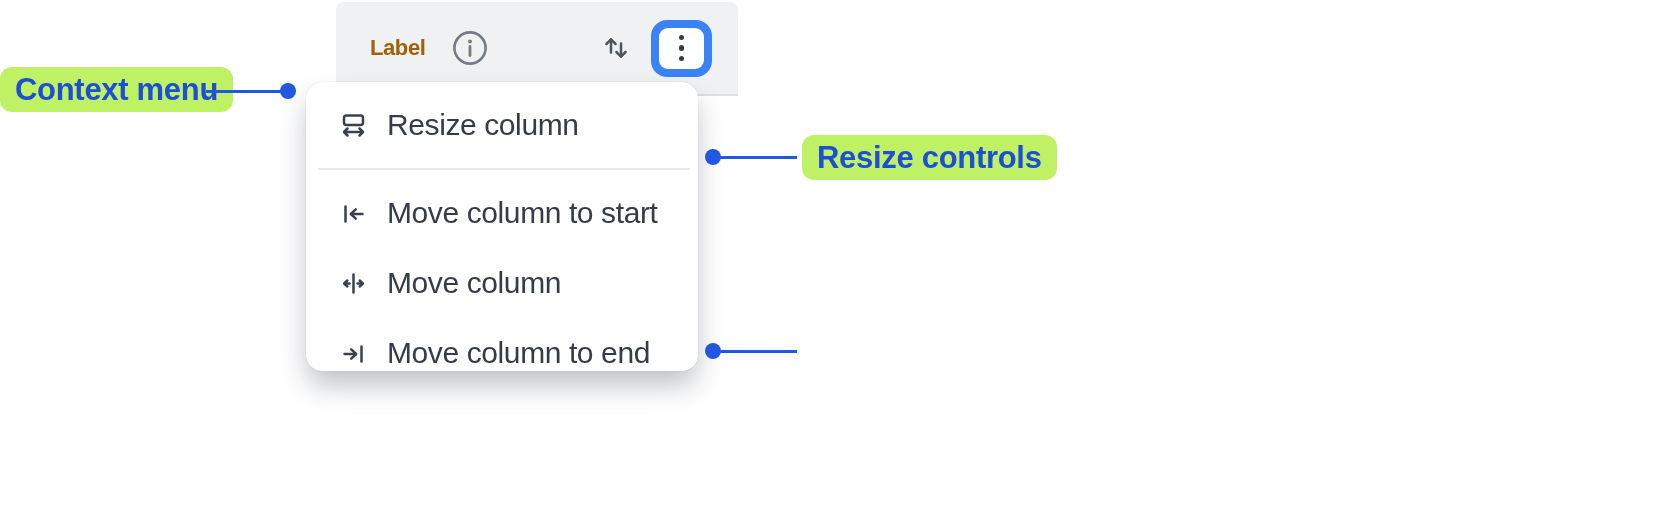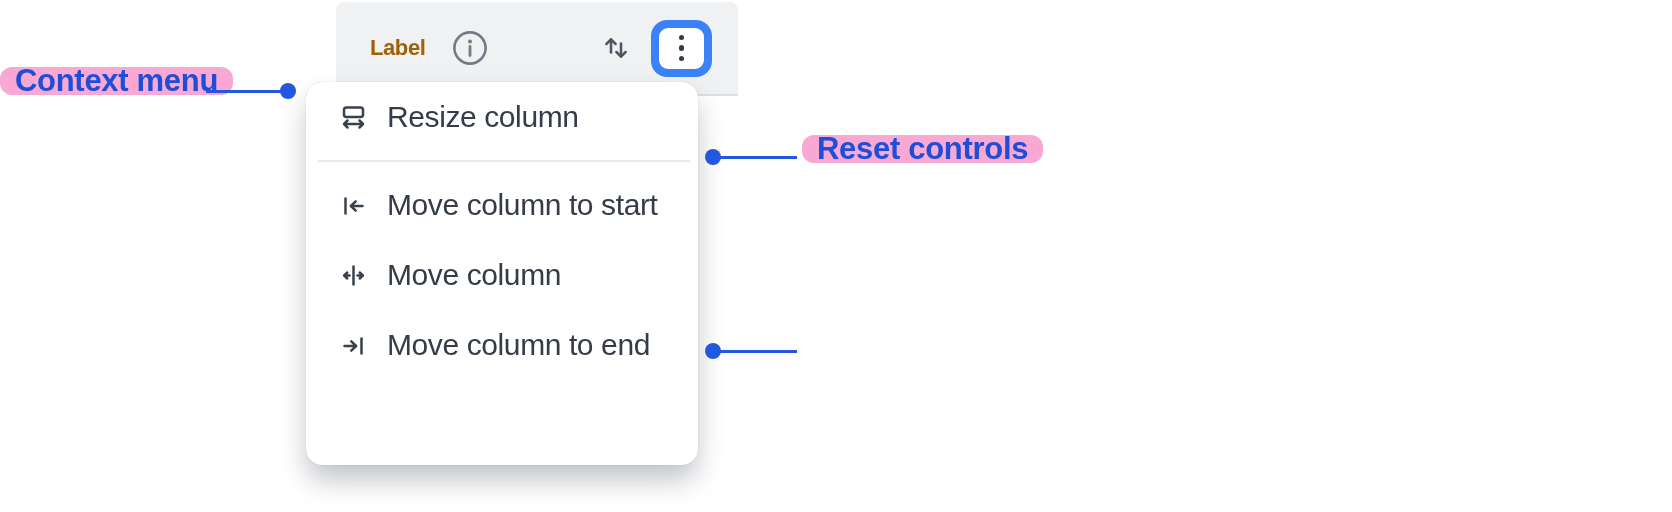--- a/index.html
+++ b/index.html
@@ -53,25 +53,25 @@
     display: flex; flex-direction: column;
     align-items: center; justify-content: center;
     gap: 5px;
   }
   .more-btn .dot { width: 5.5px; height: 5.5px; border-radius: 50%; background: #333b46; }
 
   
   .ctx-menu {
     position: absolute;
     left: 306px; top: 82px;
-    width: 392px; height: 383px;
+    width: 392px; height: 289px;
     background: #ffffff;
     border-radius: 16px;
     box-shadow: 0 0 1px rgba(21,30,45,0.25), 0 16px 28px -2px rgba(21,30,45,0.28);
-    padding: 0 0;
+    padding: 8px 0;
     z-index: 2;
   }
   .menu-item {
     height: 70px;
     display: flex;
     align-items: center;
     padding-left: 31px;
     gap: 17px;
     cursor: pointer;
   }
@@ -84,22 +84,22 @@
   }
   .menu-divider {
     height: 2px;
     background: #e8e9ec;
     margin: 8px 8px 8px 12px;
   }
 
   
   .anno-pill {
     position: absolute;
-    height: 28px;
-    background: #f9a8d4;
+    height: 45px;
+    background: #bef264;
     border-radius: 12px;
     display: inline-flex;
     align-items: center;
     padding: 0 15px;
     font-size: 31px;
     font-weight: 600;
     color: #1d4ed8;
     letter-spacing: -0.3px;
     white-space: nowrap;
     z-index: 3;
@@ -208,18 +208,18 @@
     </div>
 
   </div>
 
   <div class="anno-pill" style="left:0; top:67px;">Context menu</div>
   <div class="anno-line" style="left:206px; top:90px; width:76px;"></div>
   <div class="anno-dot" style="left:280px; top:83px;"></div>
 
   <div class="anno-dot" style="left:705px; top:149px;"></div>
   <div class="anno-line" style="left:719px; top:156px; width:78px;"></div>
-  <div class="anno-pill" style="left:802px; top:135px;">Reset controls</div>
+  <div class="anno-pill" style="left:802px; top:135px;">Resize controls</div>
 
   <div class="anno-dot" style="left:705px; top:343px;"></div>
   <div class="anno-line" style="left:719px; top:350px; width:78px;"></div>
 
 </div>
 
 </body></html>

